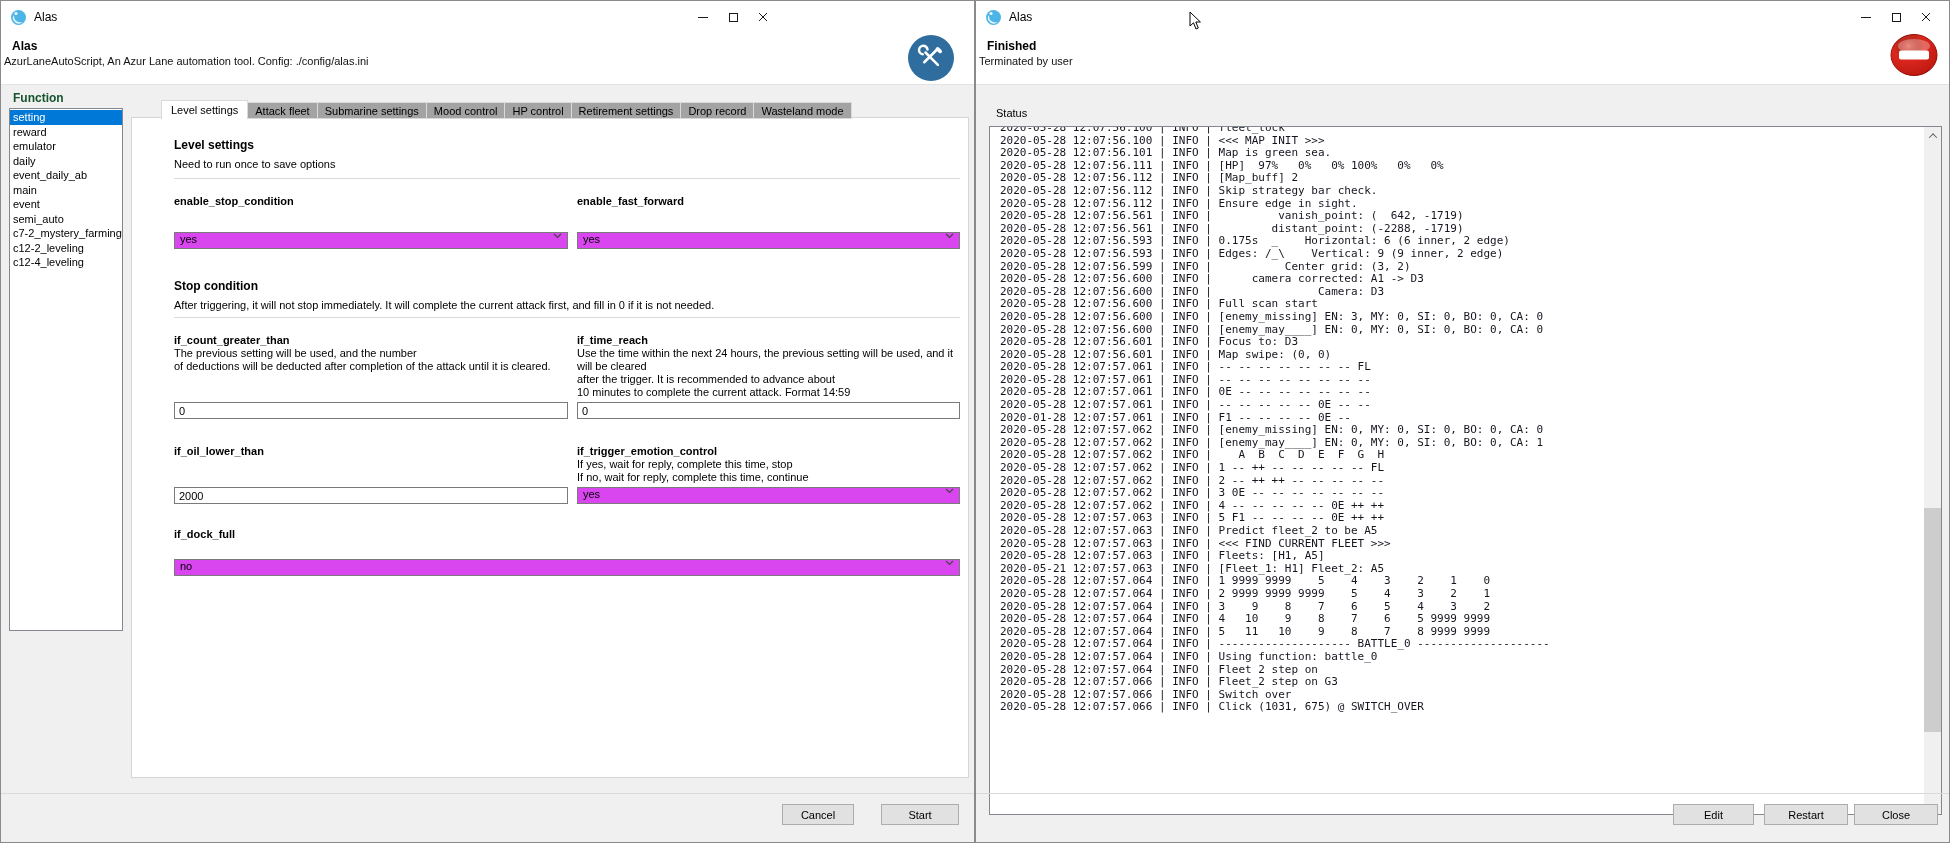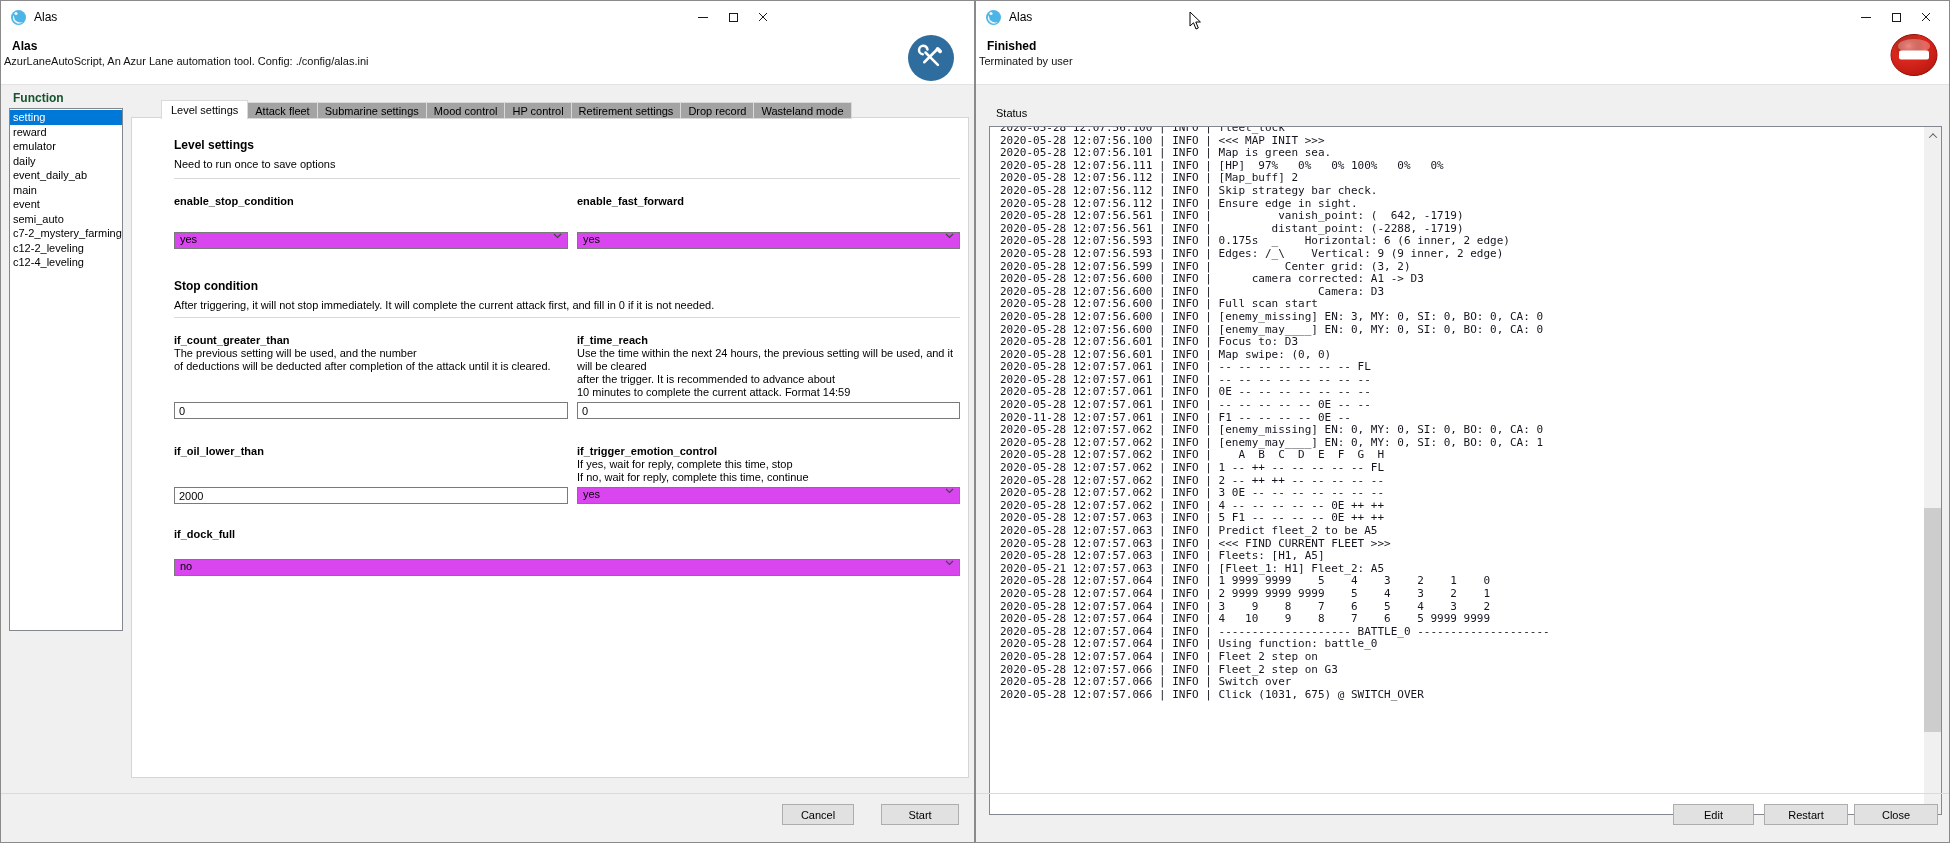--- a/index.html
+++ b/index.html
@@ -333,37 +333,38 @@
             <div class="log-line">2020-05-28 12:07:56.600 | INFO |                Camera: D3</div>
             <div class="log-line">2020-05-28 12:07:56.600 | INFO | Full scan start</div>
             <div class="log-line">2020-05-28 12:07:56.600 | INFO | [enemy_missing] EN: 3, MY: 0, SI: 0, BO: 0, CA: 0</div>
             <div class="log-line">2020-05-28 12:07:56.600 | INFO | [enemy_may____] EN: 0, MY: 0, SI: 0, BO: 0, CA: 0</div>
             <div class="log-line">2020-05-28 12:07:56.601 | INFO | Focus to: D3</div>
             <div class="log-line">2020-05-28 12:07:56.601 | INFO | Map swipe: (0, 0)</div>
             <div class="log-line">2020-05-28 12:07:57.061 | INFO | -- -- -- -- -- -- -- FL</div>
             <div class="log-line">2020-05-28 12:07:57.061 | INFO | -- -- -- -- -- -- -- --</div>
             <div class="log-line">2020-05-28 12:07:57.061 | INFO | 0E -- -- -- -- -- -- --</div>
             <div class="log-line">2020-05-28 12:07:57.061 | INFO | -- -- -- -- -- 0E -- --</div>
-            <div class="log-line">2020-11-28 12:07:57.061 | INFO | F1 -- -- -- -- 0E --</div>
+            <div class="log-line">2020-01-28 12:07:57.061 | INFO | F1 -- -- -- -- 0E --</div>
             <div class="log-line">2020-05-28 12:07:57.062 | INFO | [enemy_missing] EN: 0, MY: 0, SI: 0, BO: 0, CA: 0</div>
             <div class="log-line">2020-05-28 12:07:57.062 | INFO | [enemy_may____] EN: 0, MY: 0, SI: 0, BO: 0, CA: 1</div>
             <div class="log-line">2020-05-28 12:07:57.062 | INFO |    A  B  C  D  E  F  G  H</div>
             <div class="log-line">2020-05-28 12:07:57.062 | INFO | 1 -- ++ -- -- -- -- -- FL</div>
             <div class="log-line">2020-05-28 12:07:57.062 | INFO | 2 -- ++ ++ -- -- -- -- --</div>
             <div class="log-line">2020-05-28 12:07:57.062 | INFO | 3 0E -- -- -- -- -- -- --</div>
             <div class="log-line">2020-05-28 12:07:57.062 | INFO | 4 -- -- -- -- -- 0E ++ ++</div>
             <div class="log-line">2020-05-28 12:07:57.063 | INFO | 5 F1 -- -- -- -- 0E ++ ++</div>
             <div class="log-line">2020-05-28 12:07:57.063 | INFO | Predict fleet_2 to be A5</div>
             <div class="log-line">2020-05-28 12:07:57.063 | INFO | &lt;&lt;&lt; FIND CURRENT FLEET &gt;&gt;&gt;</div>
             <div class="log-line">2020-05-28 12:07:57.063 | INFO | Fleets: [H1, A5]</div>
             <div class="log-line">2020-05-21 12:07:57.063 | INFO | [Fleet_1: H1] Fleet_2: A5</div>
             <div class="log-line">2020-05-28 12:07:57.064 | INFO | 1 9999 9999    5    4    3    2    1    0</div>
             <div class="log-line">2020-05-28 12:07:57.064 | INFO | 2 9999 9999 9999    5    4    3    2    1</div>
             <div class="log-line">2020-05-28 12:07:57.064 | INFO | 3    9    8    7    6    5    4    3    2</div>
             <div class="log-line">2020-05-28 12:07:57.064 | INFO | 4   10    9    8    7    6    5 9999 9999</div>
+            <div class="log-line">2020-05-28 12:07:57.064 | INFO | 5   11   10    9    8    7    8 9999 9999</div>
             <div class="log-line">2020-05-28 12:07:57.064 | INFO | -------------------- BATTLE_0 --------------------</div>
             <div class="log-line">2020-05-28 12:07:57.064 | INFO | Using function: battle_0</div>
             <div class="log-line">2020-05-28 12:07:57.064 | INFO | Fleet 2 step on</div>
             <div class="log-line">2020-05-28 12:07:57.066 | INFO | Fleet_2 step on G3</div>
             <div class="log-line">2020-05-28 12:07:57.066 | INFO | Switch over</div>
             <div class="log-line">2020-05-28 12:07:57.066 | INFO | Click (1031, 675) @ SWITCH_OVER</div>
           </div>
       </div>
       <div class="vscroll">
         <span class="sb-btn sb-up">

